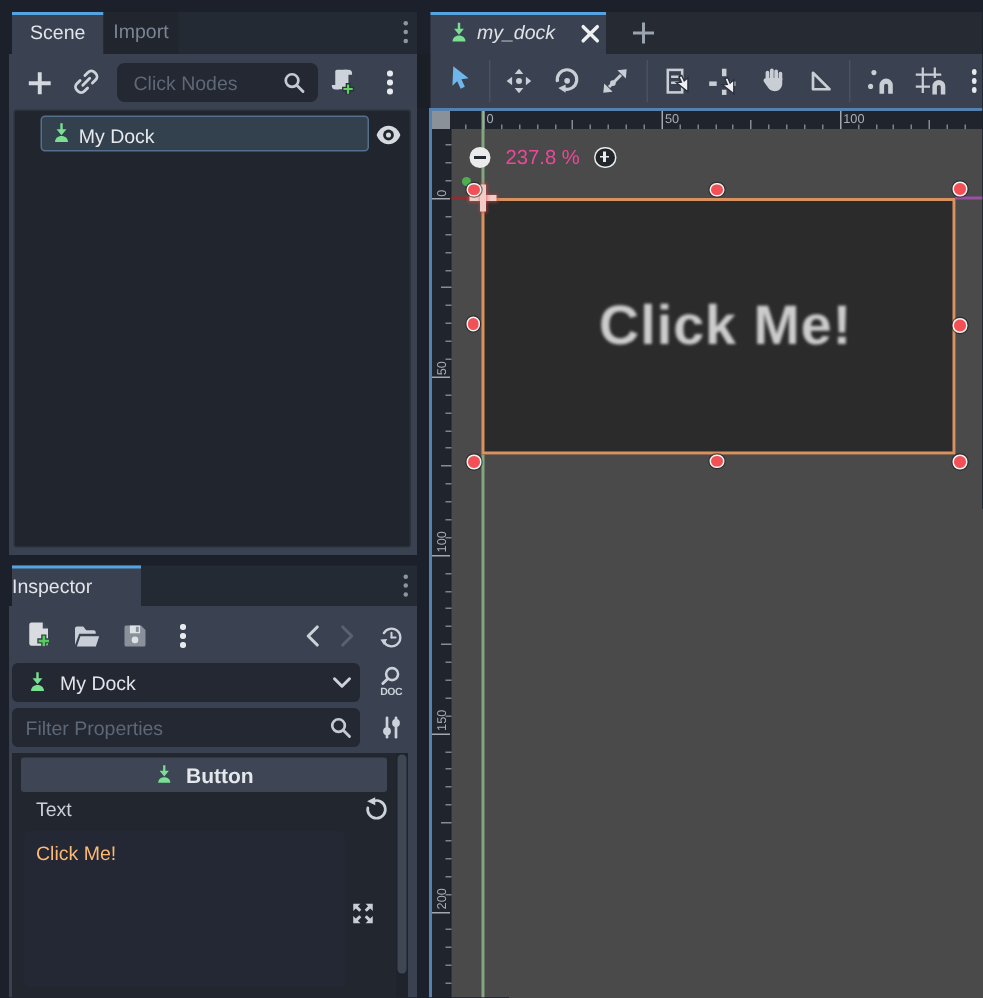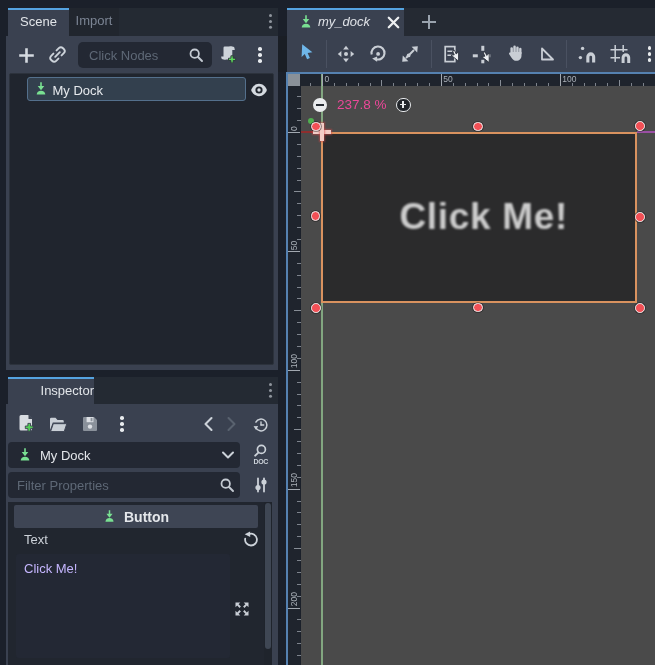--- a/index.html
+++ b/index.html
@@ -55,21 +55,21 @@
     <path d="M3.7 13.6 c0 -2.4 1.9 -3.9 4.3 -3.9 s4.3 1.5 4.3 3.9 z" fill="#79e092"></path>
   </svg>
 <div class="abs" style="left:52.5px;top:83px;color:#e6e9ed;font-size:13px;">My Dock</div>
 <svg class="ico" style="left:250px;top:83px" width="18" height="14" viewBox="0 0 18 14">
     <path d="M9 0.8 C13 0.8 15.8 3.8 16.9 7 15.8 10.2 13 13.2 9 13.2 5 13.2 2.2 10.2 1.1 7 2.2 3.8 5 0.8 9 0.8 z" fill="#d5dae0"></path>
     <circle cx="9" cy="7" r="3.6" fill="#21262e"></circle>
     <circle cx="9" cy="7" r="1.7" fill="#d5dae0"></circle>
   </svg>
 
 <div class="abs" id="tabbar2" style="left:8px;top:377px;width:270px;height:27px;background:#242a33;"></div>
-<div class="abs" style="left:8px;top:377px;width:86px;height:27px;background:#3a4150;border-top:2.5px solid #55a3e0;color:#e2e5e9;font-size:13px;text-align:right;line-height:24px;">Inspector</div>
+<div class="abs" style="left:8px;top:377px;width:86px;height:27px;background:#3a4150;border-top:2.5px solid #55a3e0;color:#e2e5e9;font-size:13px;text-align:left;line-height:24px;">Inspector</div>
 <div class="abs dots-dim" style="left:268.6px;top:382.5px;"></div>
 
 <div class="abs" id="panel2" style="left:6px;top:404px;width:272px;height:261px;background:#3a4150;"></div>
 
 <svg class="ico" style="left:18px;top:414px" width="18" height="19" viewBox="0 0 18 19">
     <path d="M3 1 h7.5 l3.5 3.5 v10.5 a1.5 1.5 0 0 1 -1.5 1.5 h-9.5 a1.5 1.5 0 0 1 -1.5 -1.5 v-12.5 a1.5 1.5 0 0 1 1.5 -1.5 z" fill="#d8dce1"></path>
     <path d="M10.5 0.6 v4.4 h4.4 z" fill="#3f4654"></path>
     <path d="M9.9 9.4 h2.6 v2.6 h2.6 v2.6 h-2.6 v2.6 h-2.6 v-2.6 h-2.6 v-2.6 h2.6 z" fill="#53ce58" stroke="#3a4150" stroke-width="0.9"></path>
   </svg>
 <svg class="ico" style="left:49px;top:417px" width="18" height="15" viewBox="0 0 18 15">
@@ -139,21 +139,21 @@
   </svg>
 <div class="abs" style="left:124px;top:509px;color:#e4e7eb;font-size:14px;font-weight:bold;">Button</div>
 
 <div class="abs" style="left:24px;top:532px;color:#ccd1d8;font-size:13px;">Text</div>
 <svg class="ico" style="left:243px;top:531px" width="16" height="16" viewBox="0 0 16 16">
     <path d="M5.98 3.06 A5.9 5.9 0 1 1 2.19 7.58" fill="none" stroke="#ccd2d9" stroke-width="1.8" stroke-linecap="round"></path>
     <path d="M7.1 0.5 L1.7 3.2 L7.2 5.9 z" fill="#ccd2d9"></path>
   </svg>
 
 <div class="abs" style="left:16px;top:554px;width:214px;height:104px;background:#232834;border-radius:3px;"></div>
-<div class="abs" style="left:24px;top:561px;color:#c4b5fd;font-size:13px;">Click Me!</div>
+<div class="abs" style="left:24px;top:561px;color:#fdba74;font-size:13px;">Click Me!</div>
 <svg class="ico" style="left:234px;top:601px" width="16" height="16" viewBox="0 0 16 16">
     <g fill="#c9ced5">
       <path d="M1.5 1.5 h4.8 L4.6 3.2 l2.3 2.3 -1.4 1.4 L3.2 4.6 1.5 6.3 z"></path>
       <path d="M14.5 1.5 v4.8 L12.8 4.6 l-2.3 2.3 -1.4 -1.4 L11.4 3.2 9.7 1.5 z"></path>
       <path d="M1.5 14.5 v-4.8 l1.7 1.7 2.3 -2.3 1.4 1.4 -2.3 2.3 1.7 1.7 z"></path>
       <path d="M14.5 14.5 h-4.8 l1.7 -1.7 -2.3 -2.3 1.4 -1.4 2.3 2.3 1.7 -1.7 z"></path>
     </g>
   </svg>
 
 <div class="abs" style="left:287px;top:8px;width:368px;height:28px;background:#252a33;"></div>

